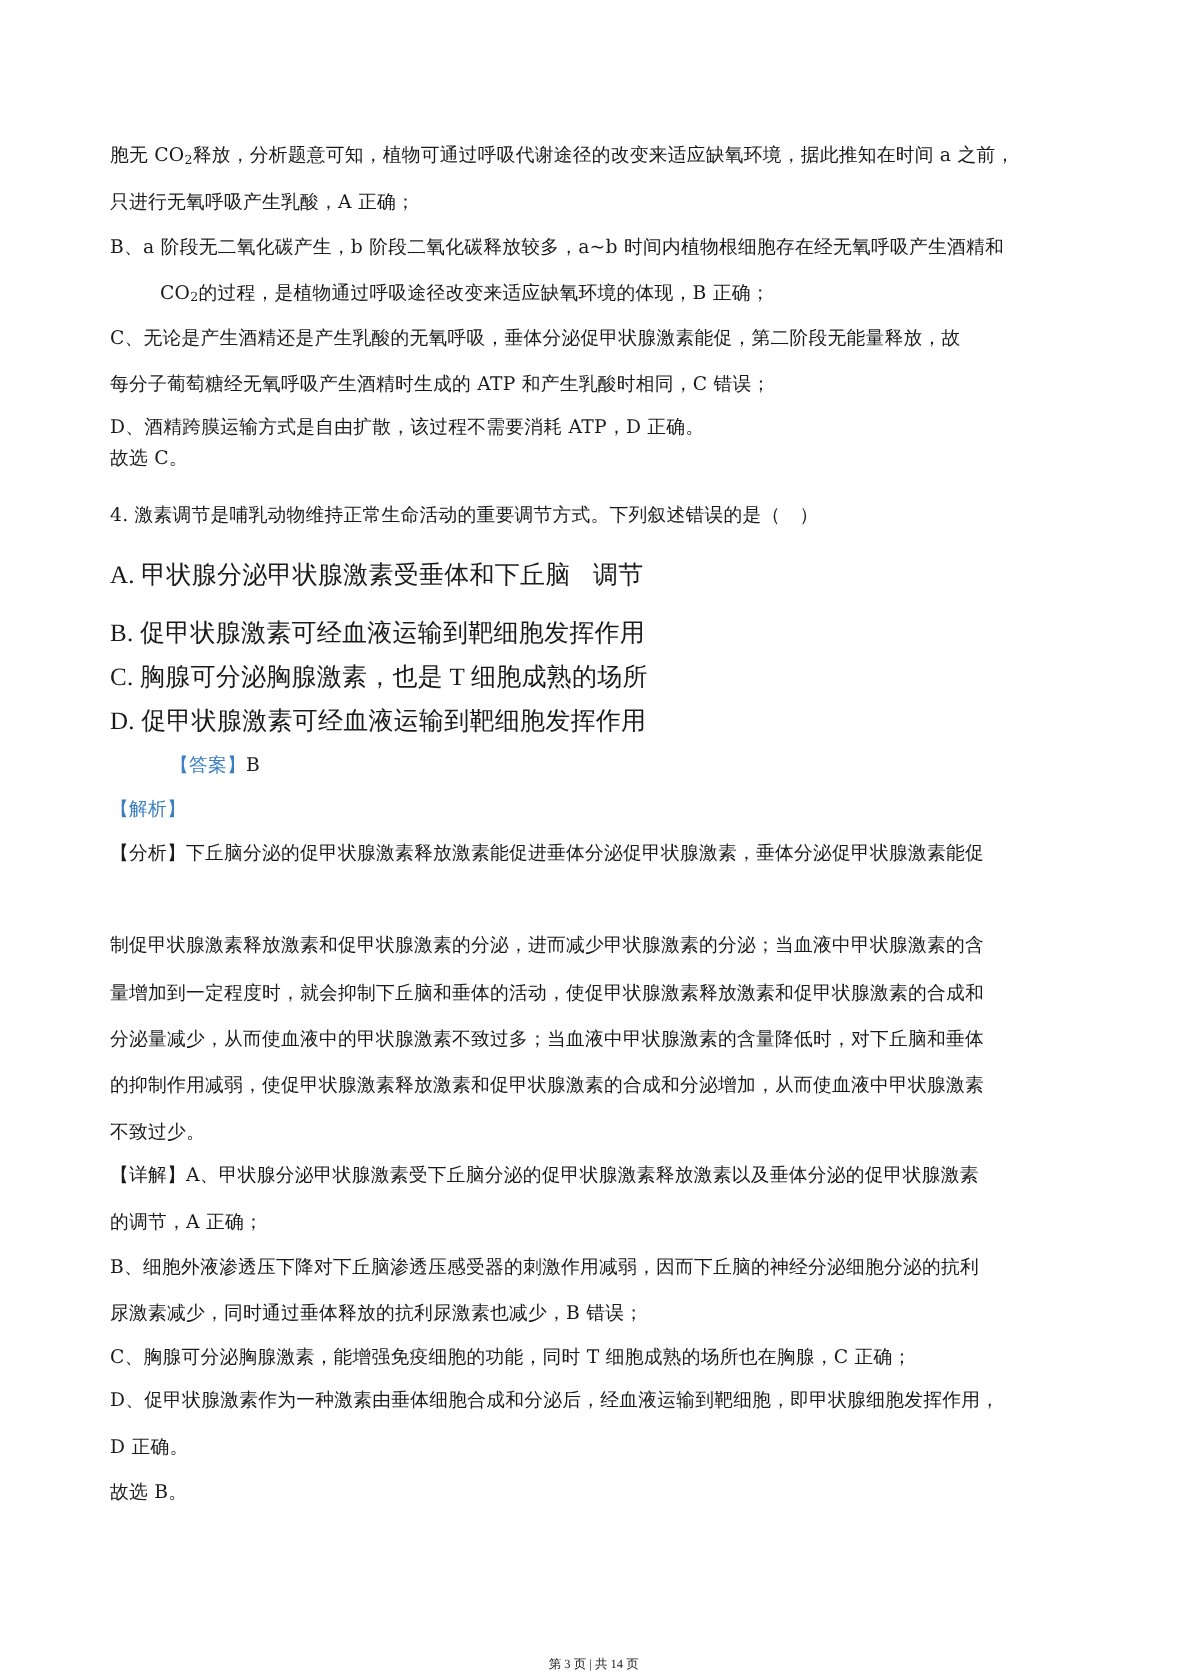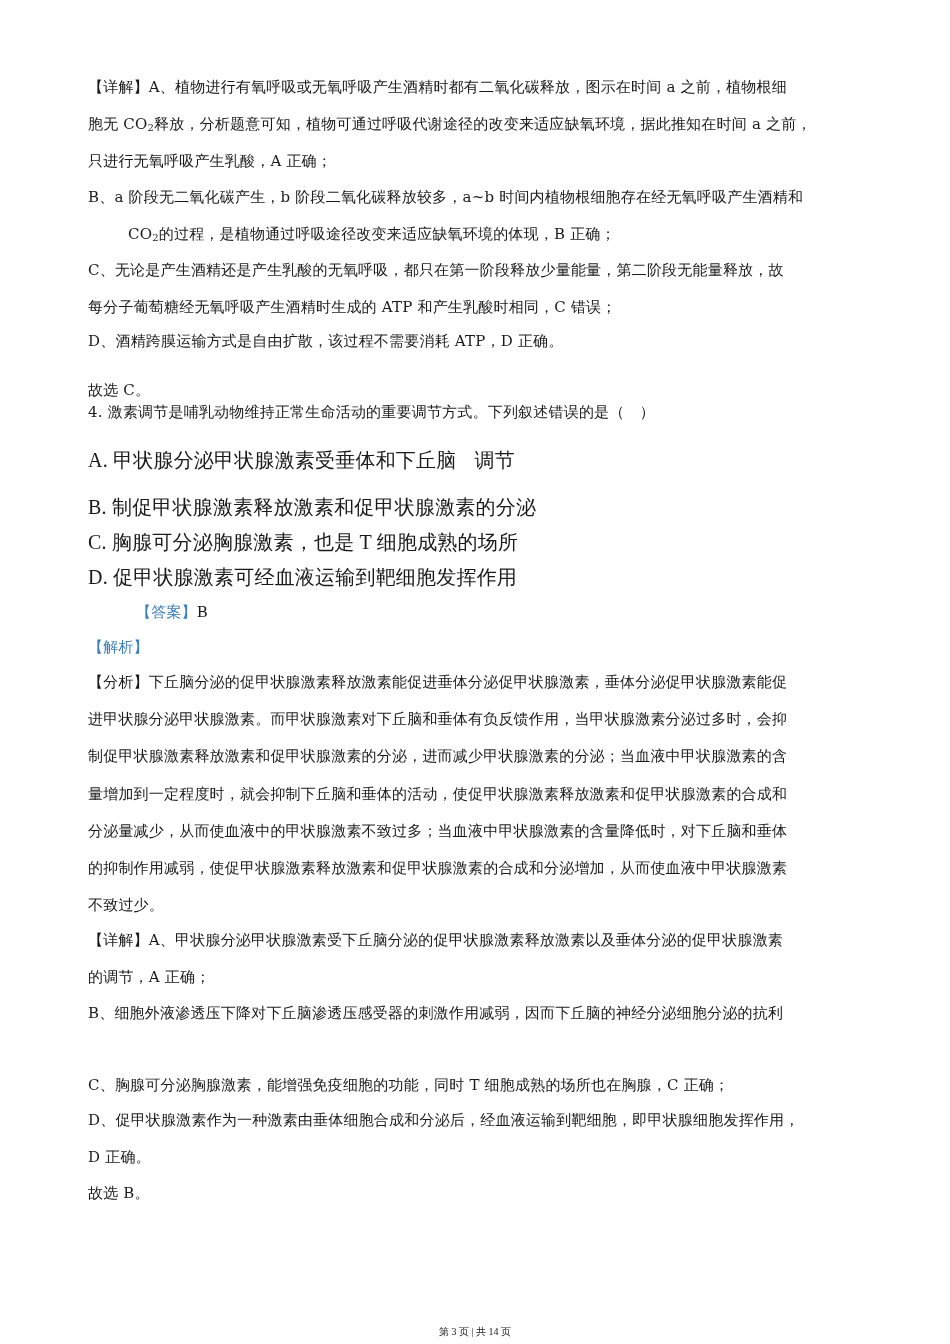--- a/index.html
+++ b/index.html
@@ -47,66 +47,63 @@
       color: #1a1a1a;
     }
     sub { font-size: 10px; vertical-align: -2px; line-height: 0; }
     .gap { display: inline-block; width: 18px; }
   </style>
 </head>
 <body>
 
 <div class="page">
 
-  <div class="line" style="top:77px;">
-    <span>【详解】</span><span>A、植物进行有氧呼吸或无氧呼吸产生酒精时都有二氧化碳释放，图示在时间 a 之前，植物根细</span>
-  </div>
   <div class="line" style="top:114px;">
     <span>胞无 CO</span><sub>2</sub><span>释放，分析题意可知，植物可通过呼吸代谢途径的改变来适应缺氧环境，据此推知在时间 a 之前，</span>
   </div>
   <div class="line" style="top:151px;">只进行无氧呼吸产生乳酸，A 正确；</div>
 
   <div class="line" style="top:187px;">B、a 阶段无二氧化碳产生，b 阶段二氧化碳释放较多，a~b 时间内植物根细胞存在经无氧呼吸产生酒精和</div>
   <div class="line" style="top:224px;margin-left:40px;">
     <span>CO</span><sub>2</sub><span>的过程，是植物通过呼吸途径改变来适应缺氧环境的体现，B 正确；</span>
   </div>
 
-  <div class="line" style="top:260px;">C、无论是产生酒精还是产生乳酸的无氧呼吸，都只在第一阶段释放少量能量，第二阶段无能量释放，故</div>
+  <div class="line" style="top:260px;">C、无论是产生酒精还是产生乳酸的无氧呼吸，垂体分泌促甲状腺激素能促，第二阶段无能量释放，故</div>
   <div class="line" style="top:297px;">每分子葡萄糖经无氧呼吸产生酒精时生成的 ATP 和产生乳酸时相同，C 错误；</div>
   <div class="line" style="top:331px;">D、酒精跨膜运输方式是自由扩散，该过程不需要消耗 ATP，D 正确。</div>
-  <div class="line" style="top:380px;">故选 C。</div>
+  <div class="line" style="top:356px;">故选 C。</div>
 
   <div class="line" style="top:402px;">4. 激素调节是哺乳动物维持正常生命活动的重要调节方式。下列叙述错误的是（　）</div>
 
   <div class="line opt" style="top:450px;">
     <span>A. 甲状腺分泌甲状腺激素受垂体和下丘脑</span><span class="gap"></span><span>调节</span>
   </div>
-  <div class="line opt" style="top:497px;">B. 制促甲状腺激素释放激素和促甲状腺激素的分泌</div>
+  <div class="line opt" style="top:497px;">B. 促甲状腺激素可经血液运输到靶细胞发挥作用</div>
   <div class="line opt" style="top:532px;">C. 胸腺可分泌胸腺激素，也是 T 细胞成熟的场所</div>
   <div class="line opt" style="top:567px;">D. 促甲状腺激素可经血液运输到靶细胞发挥作用</div>
 
   <div class="line" style="top:602px;margin-left:48px;">
     <span class="blue">【答案】</span><span>B</span>
   </div>
   <div class="line blue" style="top:637px;">【解析】</div>
 
   <div class="line" style="top:672px;">
     <span>【分析】</span><span>下丘脑分泌的促甲状腺激素释放激素能促进垂体分泌促甲状腺激素，垂体分泌促甲状腺激素能促</span>
   </div>
-  <div class="line" style="top:709px;">进甲状腺分泌甲状腺激素。而甲状腺激素对下丘脑和垂体有负反馈作用，当甲状腺激素分泌过多时，会抑</div>
   <div class="line" style="top:746px;">制促甲状腺激素释放激素和促甲状腺激素的分泌，进而减少甲状腺激素的分泌；当血液中甲状腺激素的含</div>
   <div class="line" style="top:821px;">分泌量减少，从而使血液中的甲状腺激素不致过多；当血液中甲状腺激素的含量降低时，对下丘脑和垂体</div>
   <div class="line" style="top:784px;">量增加到一定程度时，就会抑制下丘脑和垂体的活动，使促甲状腺激素释放激素和促甲状腺激素的合成和</div>
   <div class="line" style="top:858px;">的抑制作用减弱，使促甲状腺激素释放激素和促甲状腺激素的合成和分泌增加，从而使血液中甲状腺激素</div>
   <div class="line" style="top:895px;">不致过少。</div>
 
   <div class="line" style="top:930px;">
     <span>【详解】</span><span>A、甲状腺分泌甲状腺激素受下丘脑分泌的促甲状腺激素释放激素以及垂体分泌的促甲状腺激素</span>
   </div>
   <div class="line" style="top:967px;">的调节，A 正确；</div>
   <div class="line" style="top:1003px;">B、细胞外液渗透压下降对下丘脑渗透压感受器的刺激作用减弱，因而下丘脑的神经分泌细胞分泌的抗利</div>
+  <div class="line" style="top:1040px;">尿激素减少，同时通过垂体释放的抗利尿激素也减少，B 错误；</div>
   <div class="line" style="top:1110px;">D、促甲状腺激素作为一种激素由垂体细胞合成和分泌后，经血液运输到靶细胞，即甲状腺细胞发挥作用，</div>
   <div class="line" style="top:1075px;">C、胸腺可分泌胸腺激素，能增强免疫细胞的功能，同时 T 细胞成熟的场所也在胸腺，C 正确；</div>
   <div class="line" style="top:1147px;">D 正确。</div>
   <div class="line" style="top:1183px;">故选 B。</div>
 
   <div class="footer">第 3 页 | 共 14 页</div>
 </div>
 
 </body></html>

